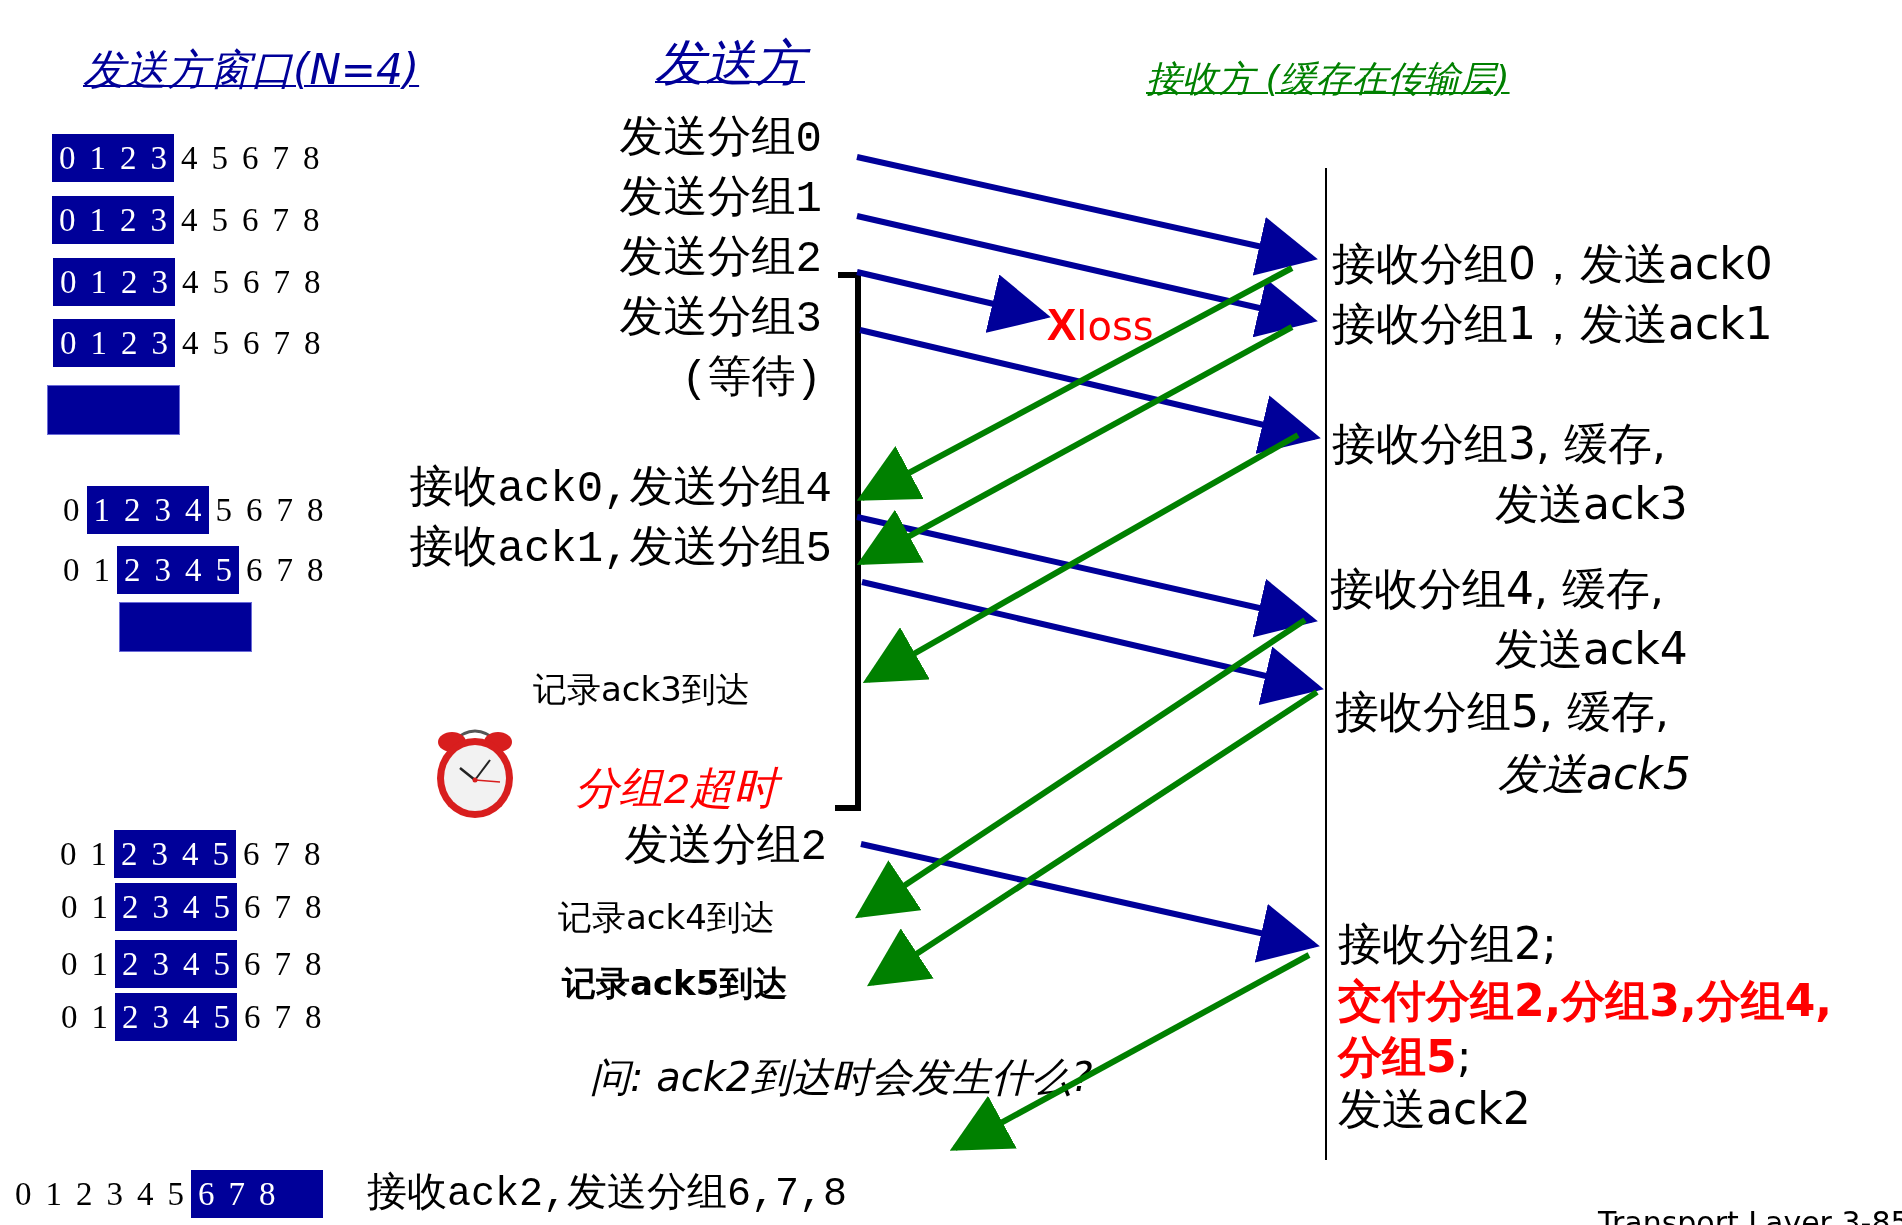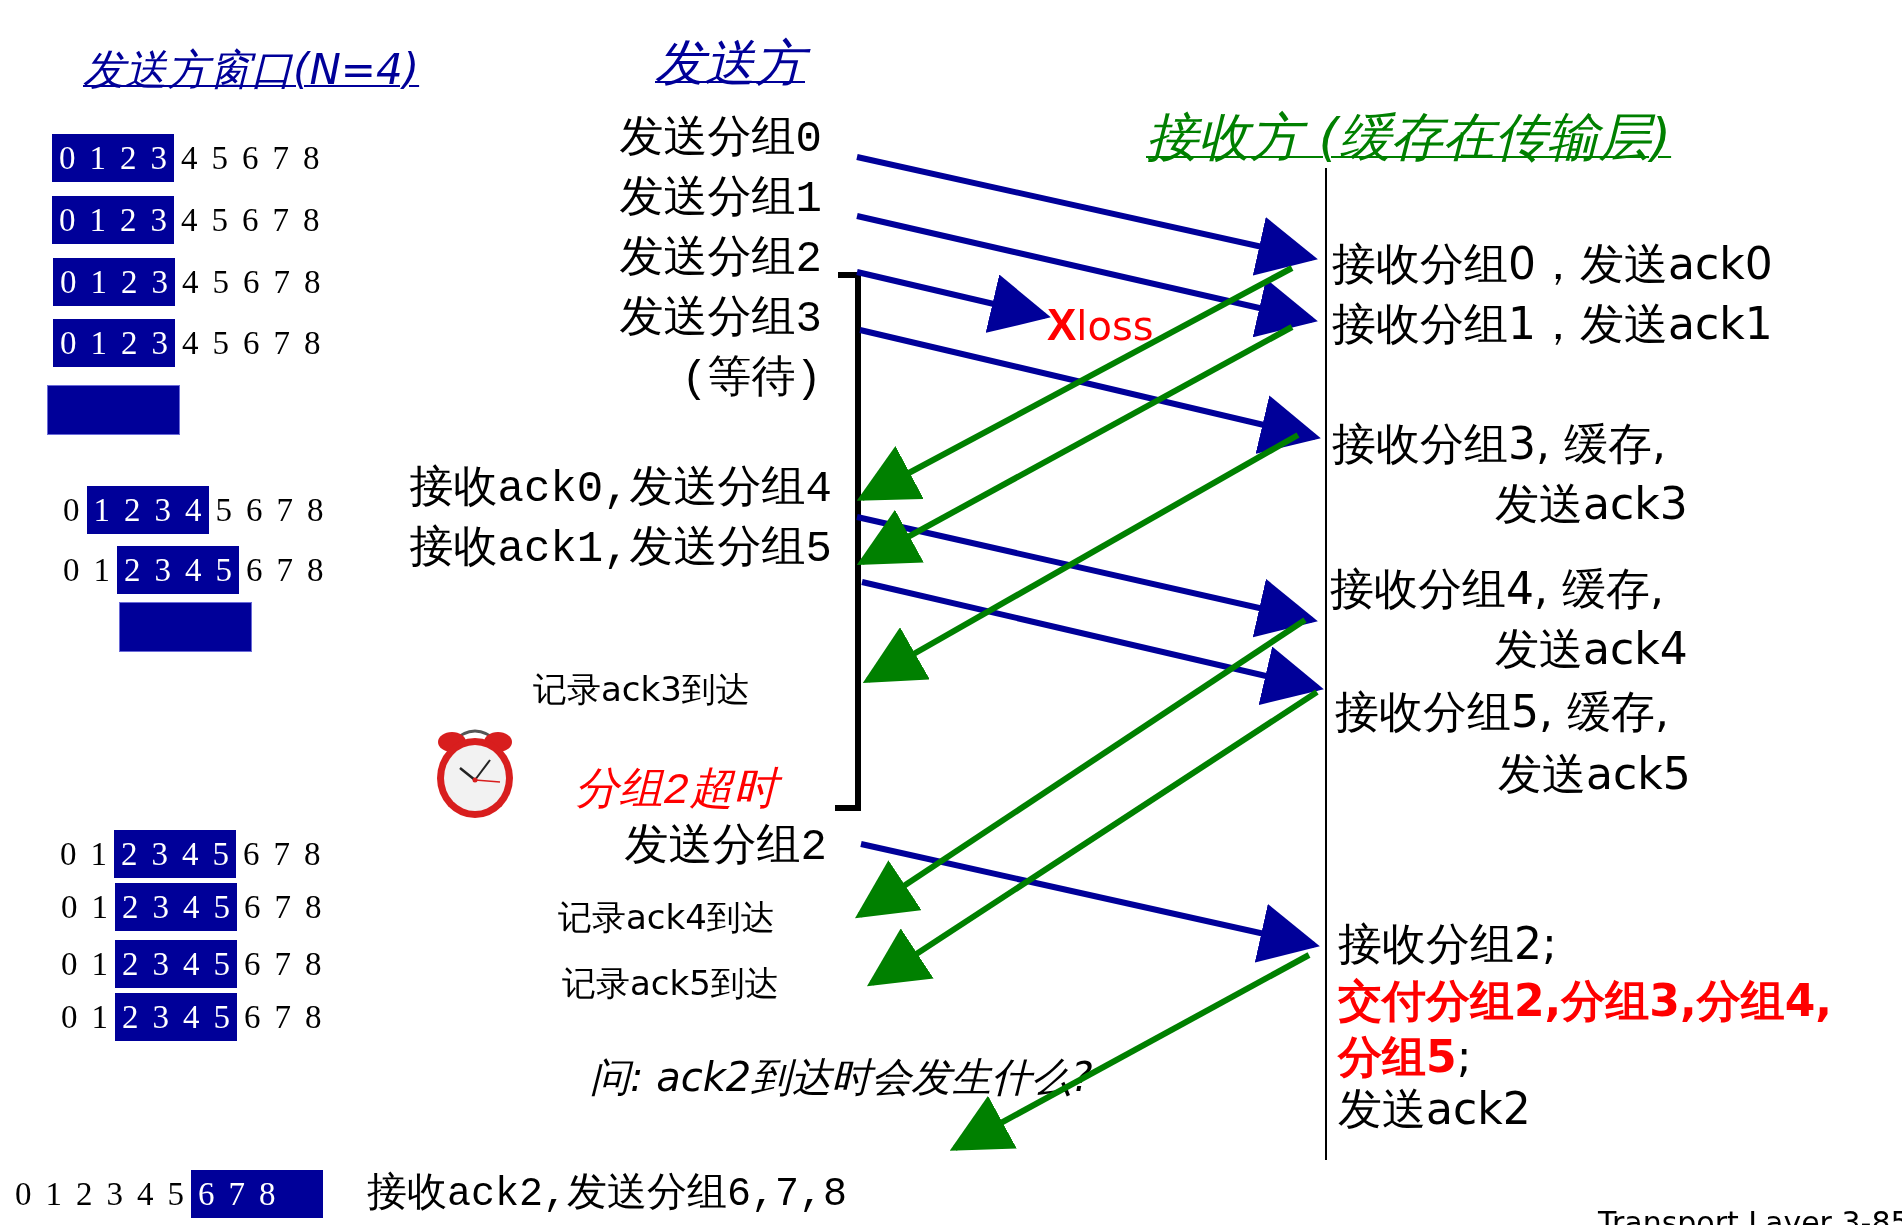--- a/index.html
+++ b/index.html
@@ -18,21 +18,21 @@
   .mid { font-size: 34px; line-height: 46px; }
   .rcv { font-size: 44px; line-height: 58px; }
   svg.arrows { position: absolute; left: 0; top: 0; }
   .footer { font-size: 30px; color: #000; }
 </style>
 </head>
 <body>
 
 <div class="abs title t-blue" style="left:83px; top:42px; font-size:42px;">发送方窗口(N=4)</div>
 <div class="abs title t-blue" style="left:655px; top:30px; font-size:50px;font-family:Liberation Serif, serif;">发送方</div>
-<div class="abs title t-green" style="left:1146px; top:55px; font-size:52px;margin-top:48px;">接收方 (缓存在传输层)</div>
+<div class="abs title t-green" style="left:1146px; top:55px; font-size:36px;">接收方 (缓存在传输层)</div>
 
 <div id="window-rows">
     <div class="abs seq" style="left: 52px; top: 134px;"><span class="n hl">0</span><span class="n hl">1</span><span class="n hl">2</span><span class="n hl">3</span><span class="n">4</span><span class="n">5</span><span class="n">6</span><span class="n">7</span><span class="n">8</span></div>
     <div class="abs seq" style="left: 52px; top: 196px;"><span class="n hl">0</span><span class="n hl">1</span><span class="n hl">2</span><span class="n hl">3</span><span class="n">4</span><span class="n">5</span><span class="n">6</span><span class="n">7</span><span class="n">8</span></div>
     <div class="abs seq" style="left: 53px; top: 258px;"><span class="n hl">0</span><span class="n hl">1</span><span class="n hl">2</span><span class="n hl">3</span><span class="n">4</span><span class="n">5</span><span class="n">6</span><span class="n">7</span><span class="n">8</span></div>
     <div class="abs seq" style="left: 53px; top: 319px;"><span class="n hl">0</span><span class="n hl">1</span><span class="n hl">2</span><span class="n hl">3</span><span class="n">4</span><span class="n">5</span><span class="n">6</span><span class="n">7</span><span class="n">8</span></div>
     <div class="abs seq" style="left: 56px; top: 486px;"><span class="n">0</span><span class="n hl">1</span><span class="n hl">2</span><span class="n hl">3</span><span class="n hl">4</span><span class="n">5</span><span class="n">6</span><span class="n">7</span><span class="n">8</span></div>
     <div class="abs seq" style="left: 56px; top: 546px;"><span class="n">0</span><span class="n">1</span><span class="n hl">2</span><span class="n hl">3</span><span class="n hl">4</span><span class="n hl">5</span><span class="n">6</span><span class="n">7</span><span class="n">8</span></div>
     <div class="abs seq" style="left: 53px; top: 830px;"><span class="n">0</span><span class="n">1</span><span class="n hl">2</span><span class="n hl">3</span><span class="n hl">4</span><span class="n hl">5</span><span class="n">6</span><span class="n">7</span><span class="n">8</span></div>
     <div class="abs seq" style="left: 54px; top: 883px;"><span class="n">0</span><span class="n">1</span><span class="n hl">2</span><span class="n hl">3</span><span class="n hl">4</span><span class="n hl">5</span><span class="n">6</span><span class="n">7</span><span class="n">8</span></div>
@@ -48,21 +48,21 @@
 <div class="abs big" style="right:1080px; top:170px;">发送分组1</div>
 <div class="abs big" style="right:1080px; top:230px;">发送分组2</div>
 <div class="abs big" style="right:1080px; top:290px;">发送分组3</div>
 <div class="abs big" style="right:1080px; top:350px;">(等待)</div>
 <div class="abs big" style="right:1070px; top:460px;">接收ack0,发送分组4</div>
 <div class="abs big" style="right:1070px; top:520px;">接收ack1,发送分组5</div>
 <div class="abs mid" style="left:533px; top:666px;">记录ack3到达</div>
 <div class="abs big t-red" style="left:575px; top:762px; font-style:italic;">分组2超时</div>
 <div class="abs big" style="right:1075px; top:818px;">发送分组2</div>
 <div class="abs mid" style="left:558px; top:894px;">记录ack4到达</div>
-<div class="abs mid" style="left:562px; top:960px;">记录ack5到达</div>
+<div class="abs mid" style="left:562px; top:960px;font-weight:bold;">记录ack5到达</div>
 <div class="abs" style="left:590px; top:1050px; font-size:40px; font-style:italic;">问: ack2到达时会发生什么?</div>
 <div class="abs big" style="left:367px; top:1170px; font-size:40px; line-height:50px;">接收ack2,发送分组6,7,8</div>
 
 <div class="abs" style="left:1047px; top:300px;">
   <span class="t-red" style="font-size:44px; font-weight:bold; font-family:'Liberation Sans', sans-serif;">X</span><span class="t-red" style="font-size:40px; ">loss</span>
 </div>
 
 <div class="abs" style="left:430px; top:720px; width:90px; height:100px;">
   <svg width="90" height="100" viewBox="0 0 90 100">
     <path d="M22 22 Q45 0 68 22" fill="none" stroke="#555" stroke-width="3"></path>
@@ -107,21 +107,21 @@
   <line x1="1309" y1="955" x2="955" y2="1148" stroke="#008000" stroke-width="6" marker-end="url(#ag)"></line>
 </svg>
 
 <div class="abs rcv" style="left:1332px; top:235px;text-align:right;">接收分组0，发送ack0</div>
 <div class="abs rcv" style="left:1332px; top:295px;">接收分组1，发送ack1</div>
 <div class="abs rcv" style="left:1332px; top:415px;">接收分组3, 缓存,</div>
 <div class="abs rcv" style="left:1495px; top:475px;">发送ack3</div>
 <div class="abs rcv" style="left:1330px; top:560px;">接收分组4, 缓存,</div>
 <div class="abs rcv" style="left:1495px; top:620px;">发送ack4</div>
 <div class="abs rcv" style="left:1335px; top:683px;">接收分组5, 缓存,</div>
-<div class="abs rcv" style="left:1498px; top:745px;">发送ack5</div>
+<div class="abs rcv" style="left:1498px; top:745px;font-style:italic;">发送ack5</div>
 <div class="abs rcv" style="left:1338px; top:915px;">接收分组2;</div>
 <div class="abs rcv t-red" style="left:1338px; top:972px; font-weight:bold;">交付分组2,分组3,分组4,</div>
 <div class="abs rcv" style="left:1338px; top:1028px;">
   <span class="t-red" style="font-weight:bold;">分组5</span><span>;</span>
 </div>
 <div class="abs rcv" style="left:1338px; top:1080px;">发送ack2</div>
 
 <div class="abs footer" style="left:1598px; top:1205px;">Transport Layer 3-85</div>
 
 </body></html>

